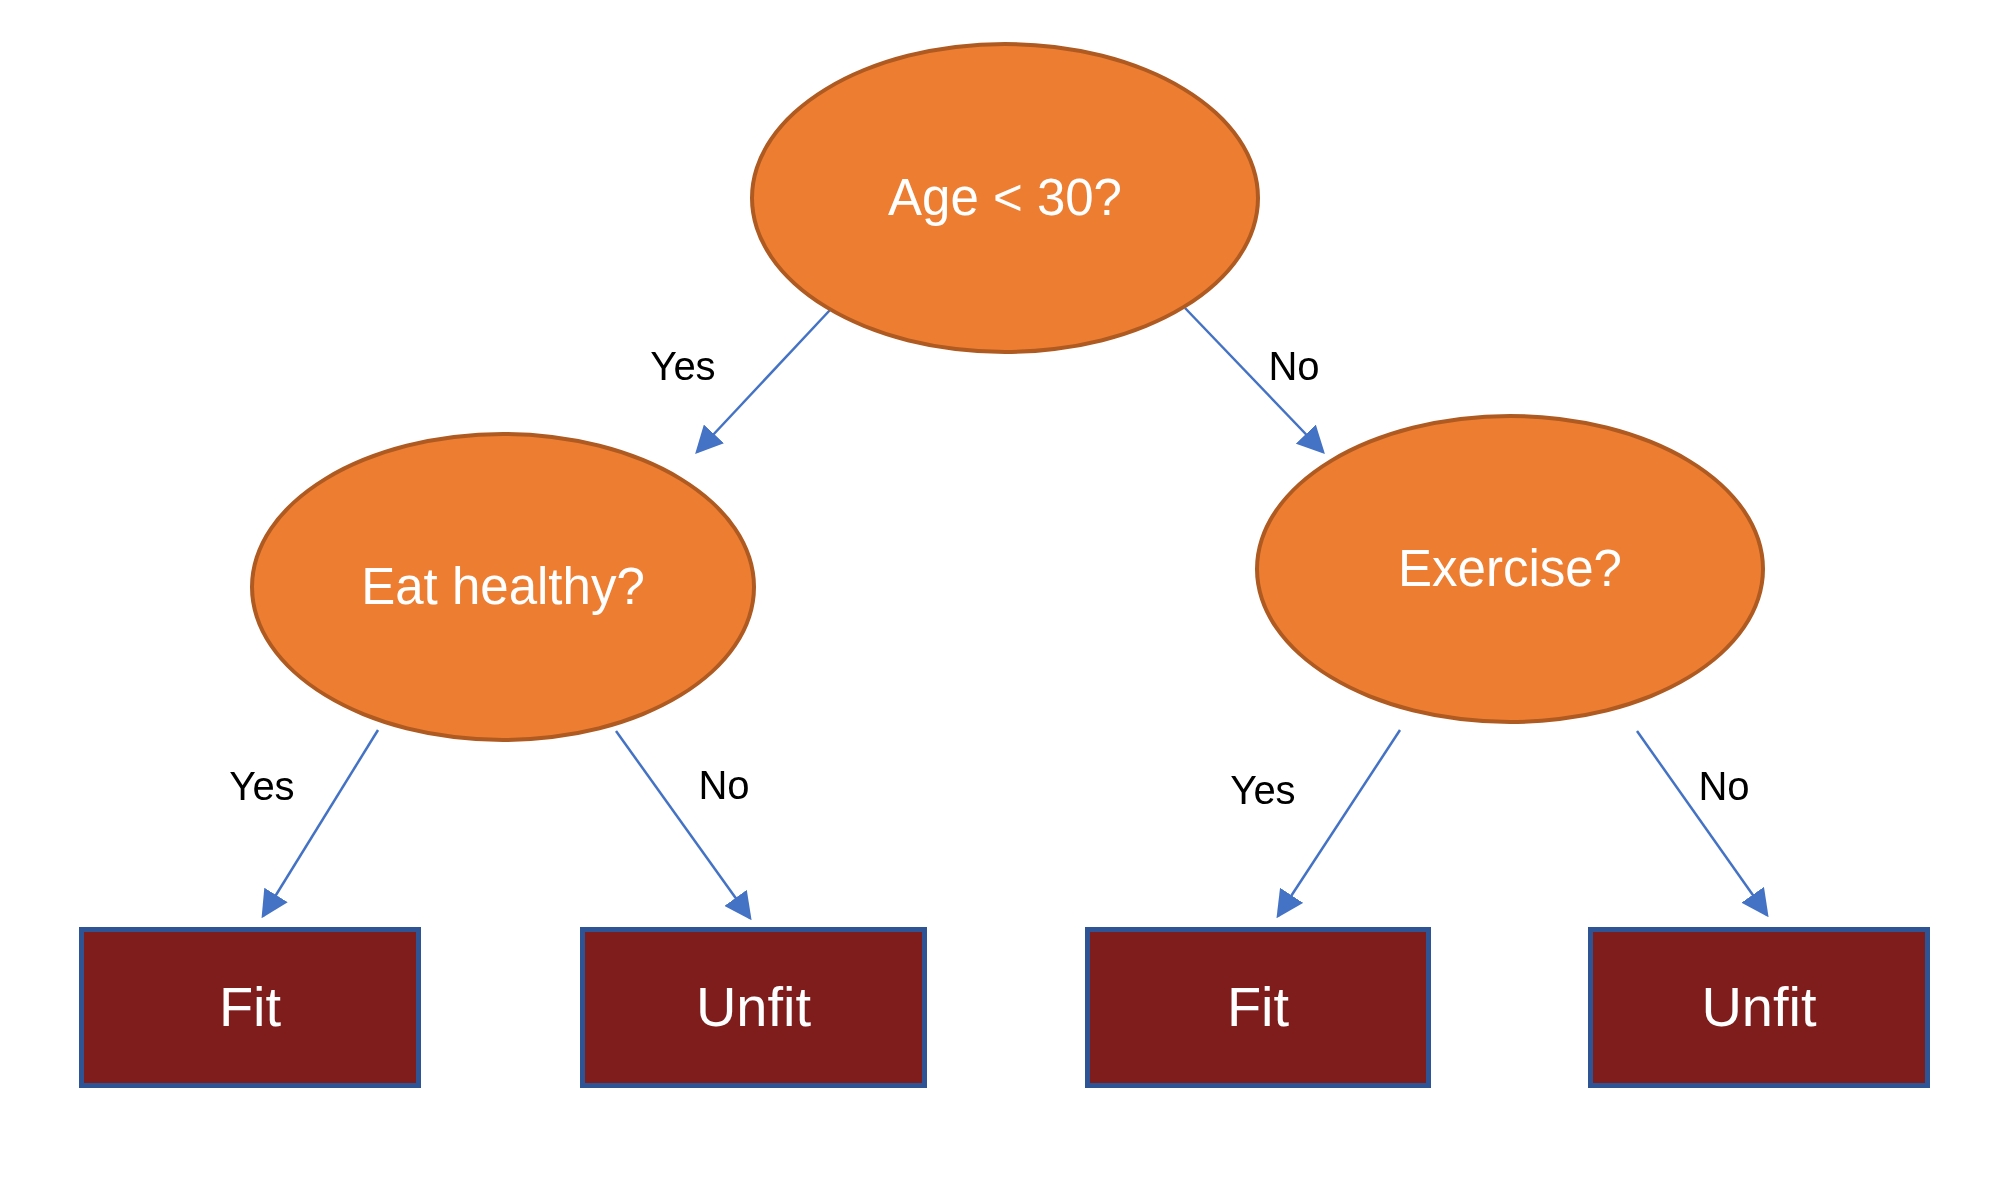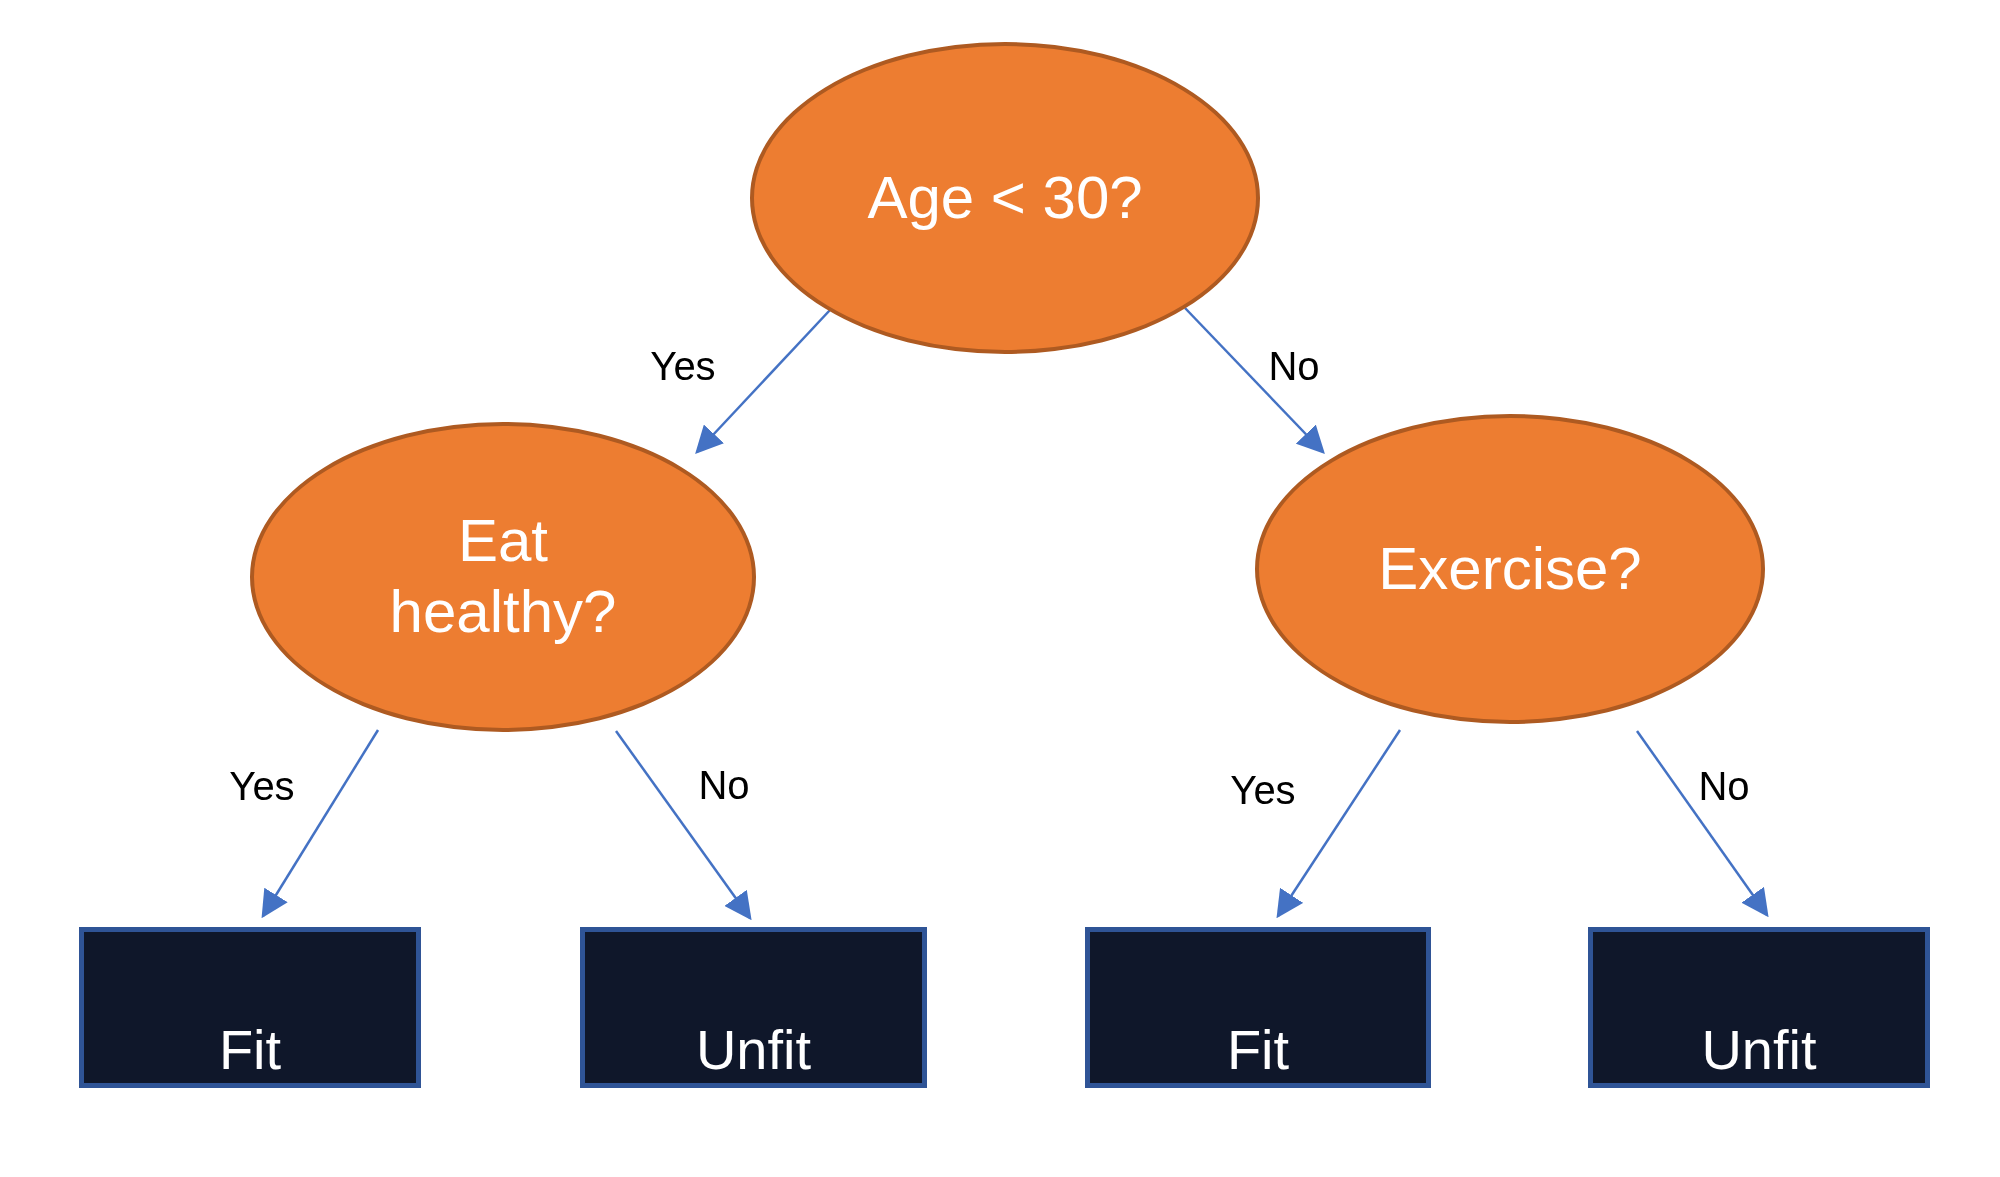--- a/index.html
+++ b/index.html
@@ -20,35 +20,34 @@
     width: 2000px;
     height: 1177px;
   }
   .node {
     position: absolute;
     display: flex;
     align-items: center;
     justify-content: center;
     text-align: center;
     color: #ffffff;
-    font-size: 60px;
+    font-size: 51px;
     line-height: 1.18;
     box-sizing: border-box;
   }
   .ellipse {
     background: #ED7D31;
     border: 4px solid #AE5A21;
     border-radius: 50%;
   }
   .ellipse .node-label { max-width: 300px; }
   .leaf {
-    background: #0f172a;
+    background: #7f1d1d;
     border: 5px solid #2F5496;
     font-size: 56px;
-    align-items: flex-end;
   }
   .edge-label {
     position: absolute;
     transform: translate(-50%, -50%);
     color: #000000;
     font-size: 40px;
     white-space: nowrap;
   }
 </style>
 </head>
@@ -67,21 +66,21 @@
     <line x1="378" y1="730" x2="263" y2="916" stroke="#4472C4" stroke-width="2.5" marker-end="url(#arrowhead)"></line>
     <line x1="616" y1="731" x2="750" y2="918" stroke="#4472C4" stroke-width="2.5" marker-end="url(#arrowhead)"></line>
     <line x1="1400" y1="730" x2="1278" y2="916" stroke="#4472C4" stroke-width="2.5" marker-end="url(#arrowhead)"></line>
     <line x1="1637" y1="731" x2="1767" y2="915" stroke="#4472C4" stroke-width="2.5" marker-end="url(#arrowhead)"></line>
   </svg>
 
   <div class="node ellipse" style="left:750px; top:42px; width:510px; height:312px;">
     <div class="node-label">Age &lt; 30?</div>
   </div>
 
-  <div class="node ellipse" style="left:250px; top:422px; width:506px; height:310px;">
+  <div class="node ellipse" style="left:250px; top:432px; width:506px; height:310px;">
     <div class="node-label">Eat healthy?</div>
   </div>
 
   <div class="node ellipse" style="left:1255px; top:414px; width:510px; height:310px;">
     <div class="node-label" style="max-width:400px;">Exercise?</div>
   </div>
 
   <div class="node leaf" style="left:79px; top:927px; width:342px; height:161px;">
     <div>Fit</div>
   </div>

